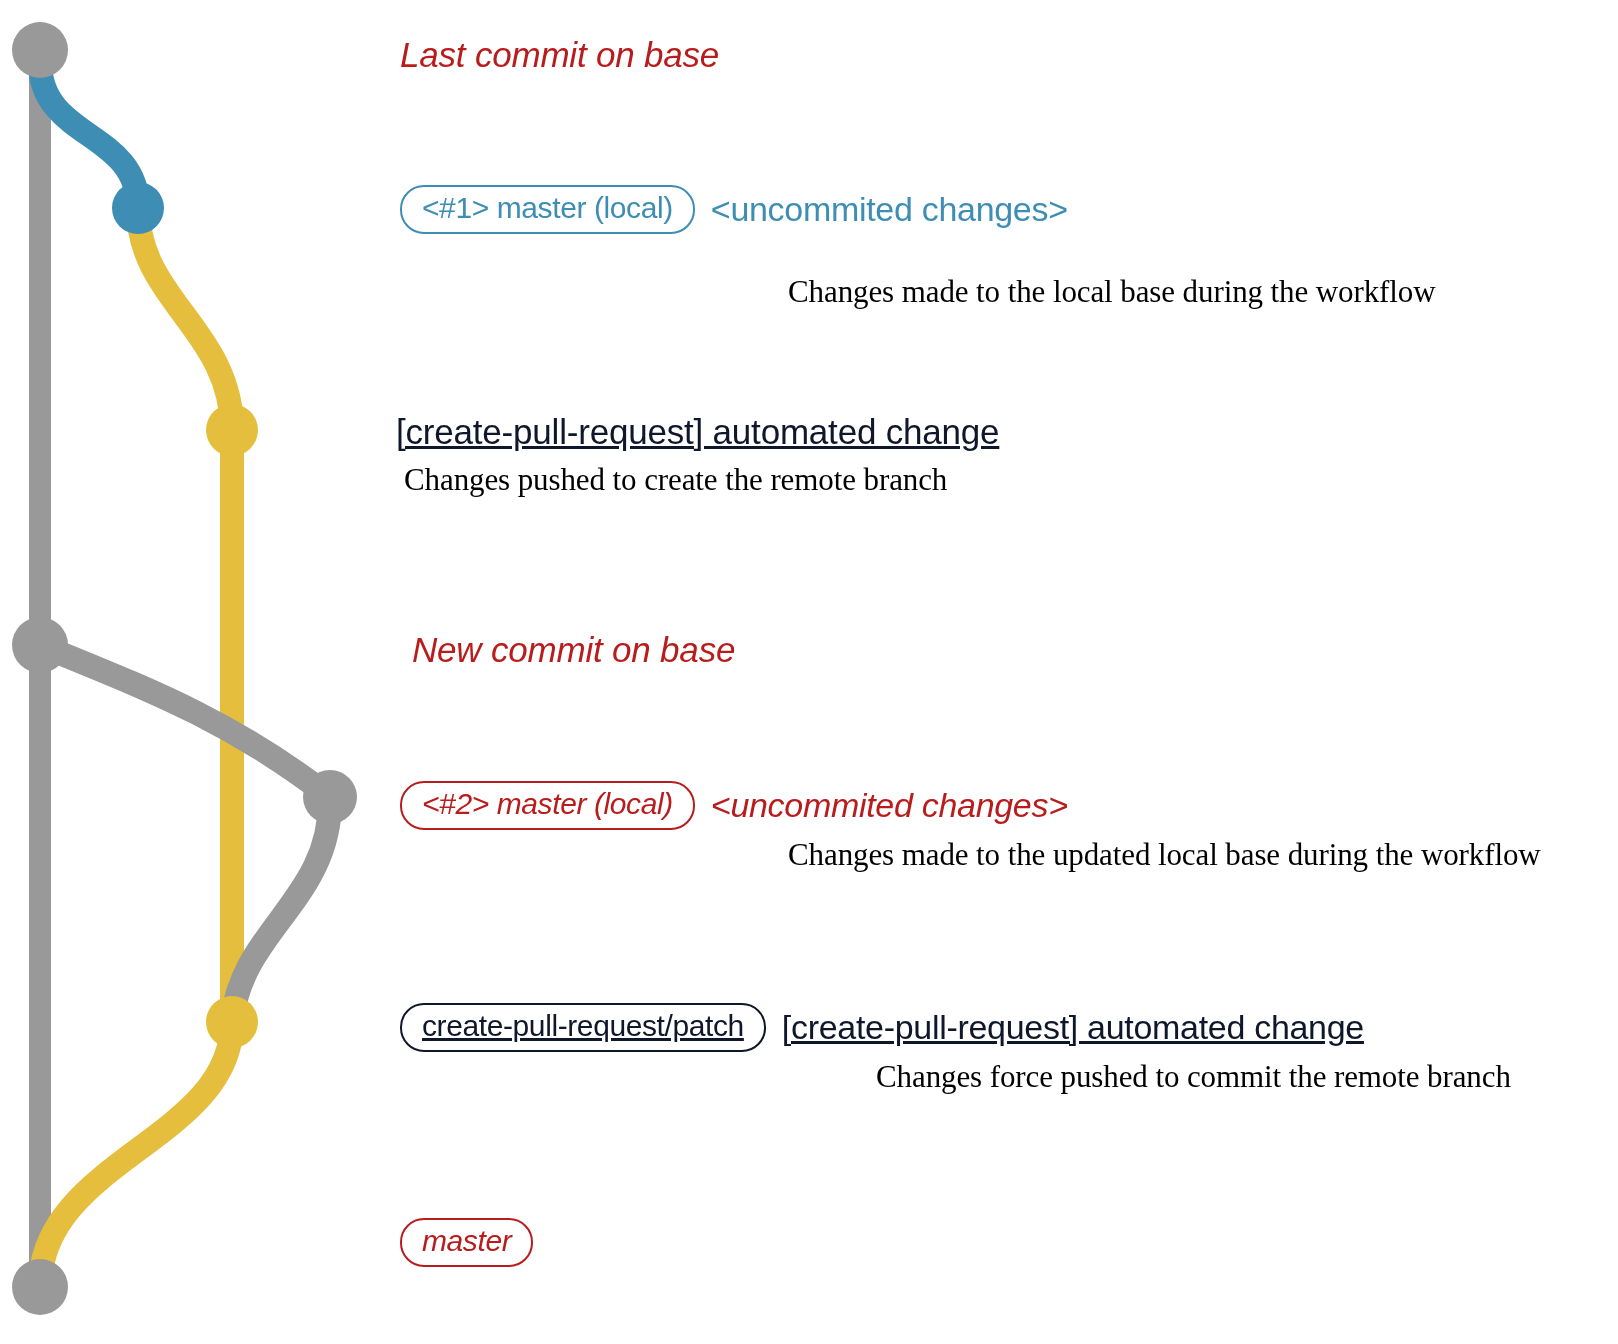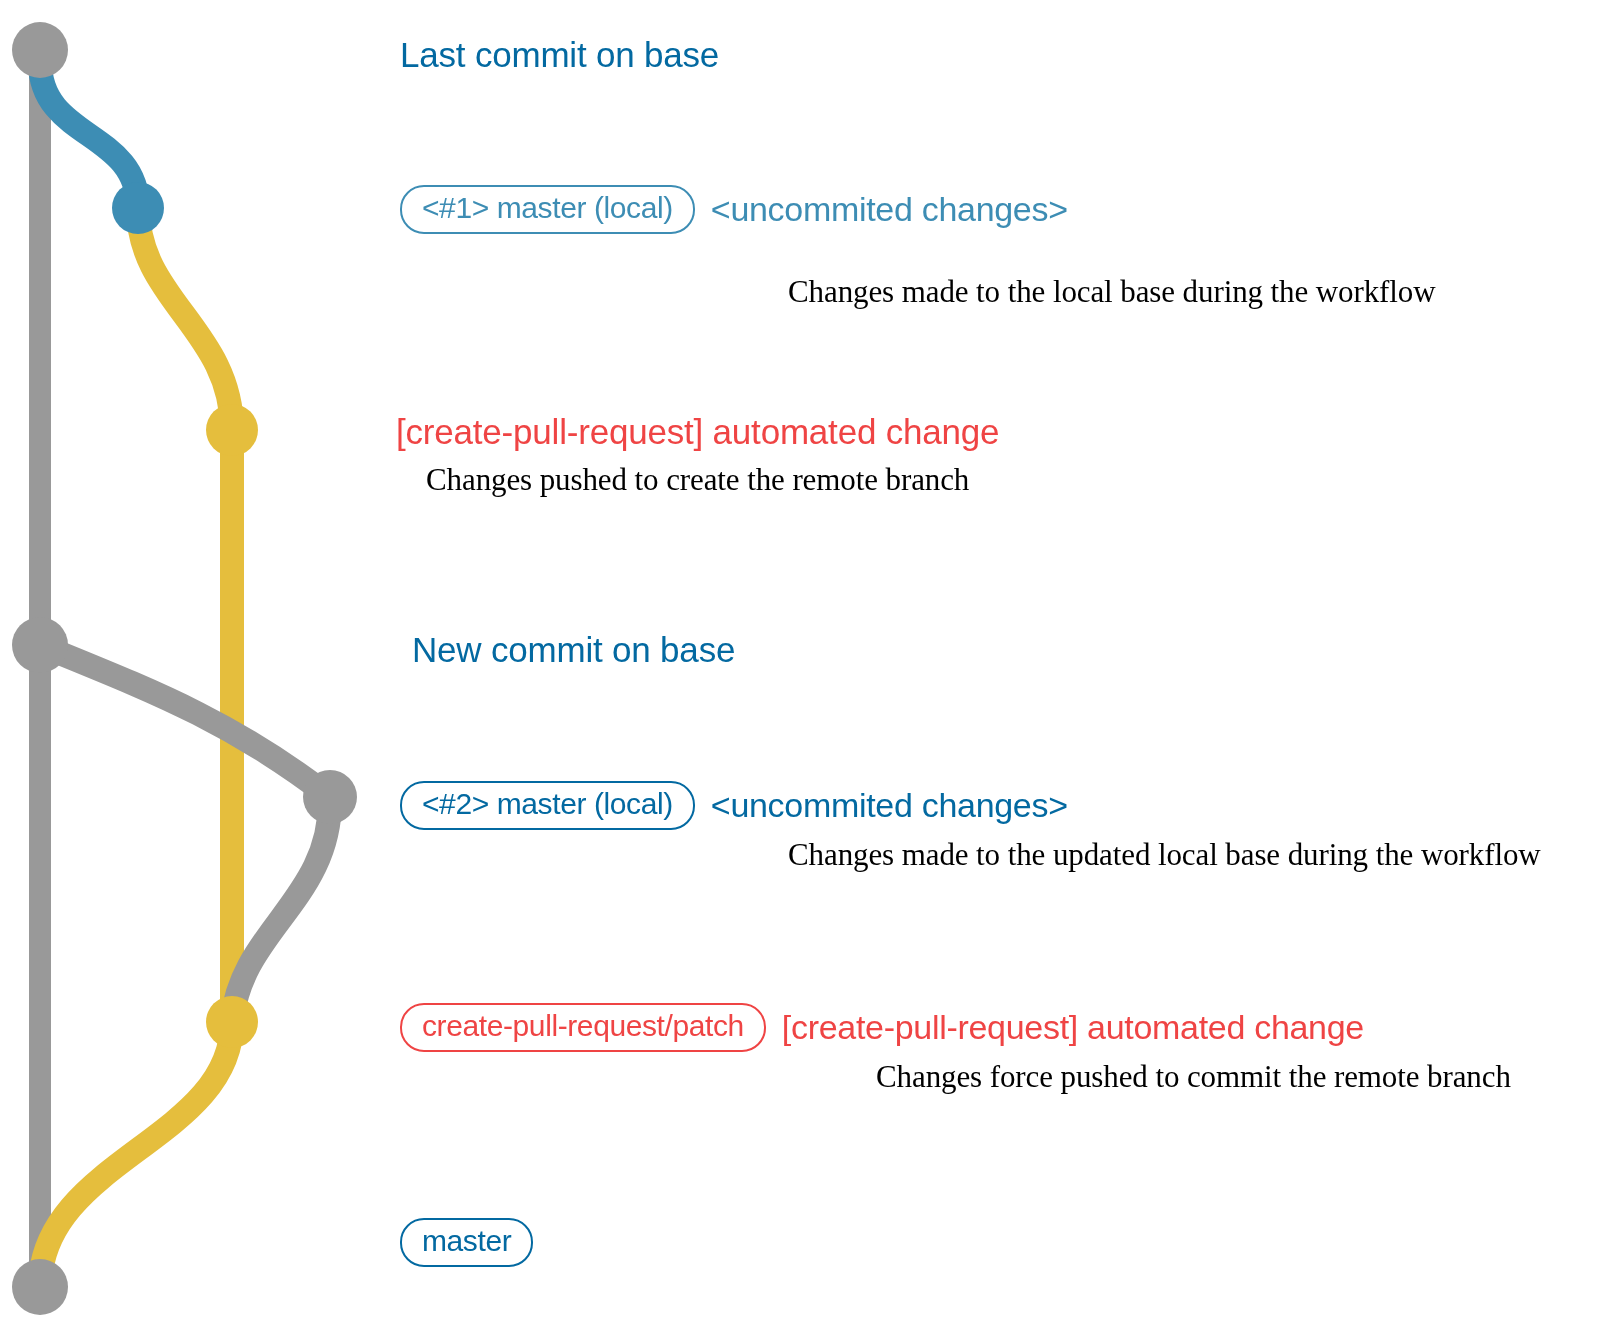--- a/index.html
+++ b/index.html
@@ -49,23 +49,23 @@
     margin-left: 16px;
   }
   .desc {
     position: absolute;
     font-family: "Liberation Serif", serif;
     font-size: 31px;
     color: #000000;
     white-space: nowrap;
     letter-spacing: -0.1px;
   }
-  .c-gray  { color: #0369a1; }
+  .c-gray  { color: #b91c1c; font-style: italic; }
   .c-blue  { color: #3D8DB4; }
-  .c-gold  { color: #ef4444; }
+  .c-gold  { color: #0f172a; text-decoration: underline; }
 </style>
 </head>
 <body>
 
 <svg id="graph-svg" viewBox="0 0 1618 1344">
 
   <path d="M 40 50 L 40 645 L 40 1287" stroke="#999999" stroke-width="22" fill="none" stroke-linecap="round"></path>
 
   <path d="M 40 62 C 40 140, 138 130, 138 208" stroke="#3D8DB4" stroke-width="24" fill="none" stroke-linecap="round"></path>
 
@@ -92,21 +92,21 @@
 
 <div class="row" style="left:400px; top:185px;">
   <span class="ref-pill c-blue">&lt;#1&gt; master (local)</span>
   <span class="subject c-blue">&lt;uncommited changes&gt;</span>
 </div>
 <div class="desc" style="left:788px; top:241px;margin-top:33px;">Changes made to the local base during the workflow</div>
 
 <div class="row" style="left:396px; top:412px;">
   <span class="headline c-gold">[create-pull-request] automated change</span>
 </div>
-<div class="desc" style="left:426px; top:462px;">Changes pushed to create the remote branch</div>
+<div class="desc" style="left:404px; top:462px;">Changes pushed to create the remote branch</div>
 
 <div class="row" style="left:400px; top:630px;margin-left:12px;">
   <span class="headline c-gray">New commit on base</span>
 </div>
 
 <div class="row" style="left:400px; top:781px;">
   <span class="ref-pill c-gray">&lt;#2&gt; master (local)</span>
   <span class="subject c-gray">&lt;uncommited changes&gt;</span>
 </div>
 <div class="desc" style="left:788px; top:837px;">Changes made to the updated local base during the workflow</div>

